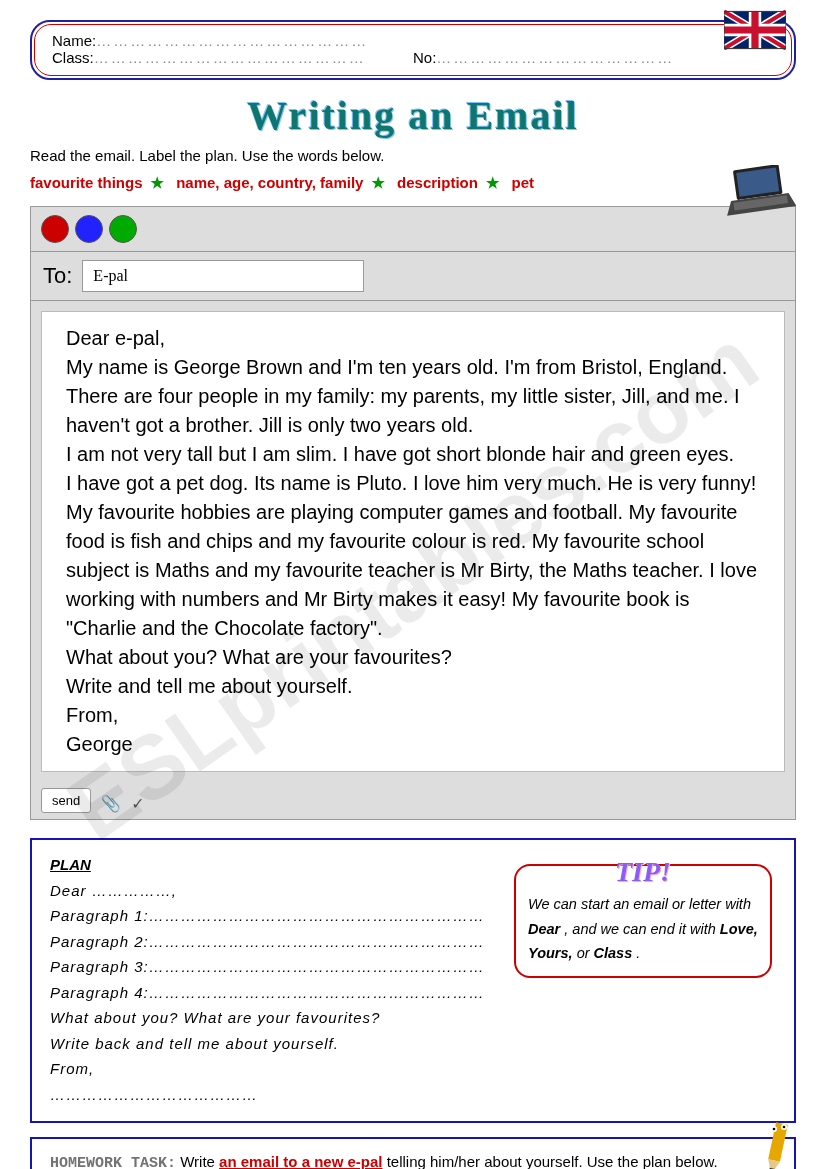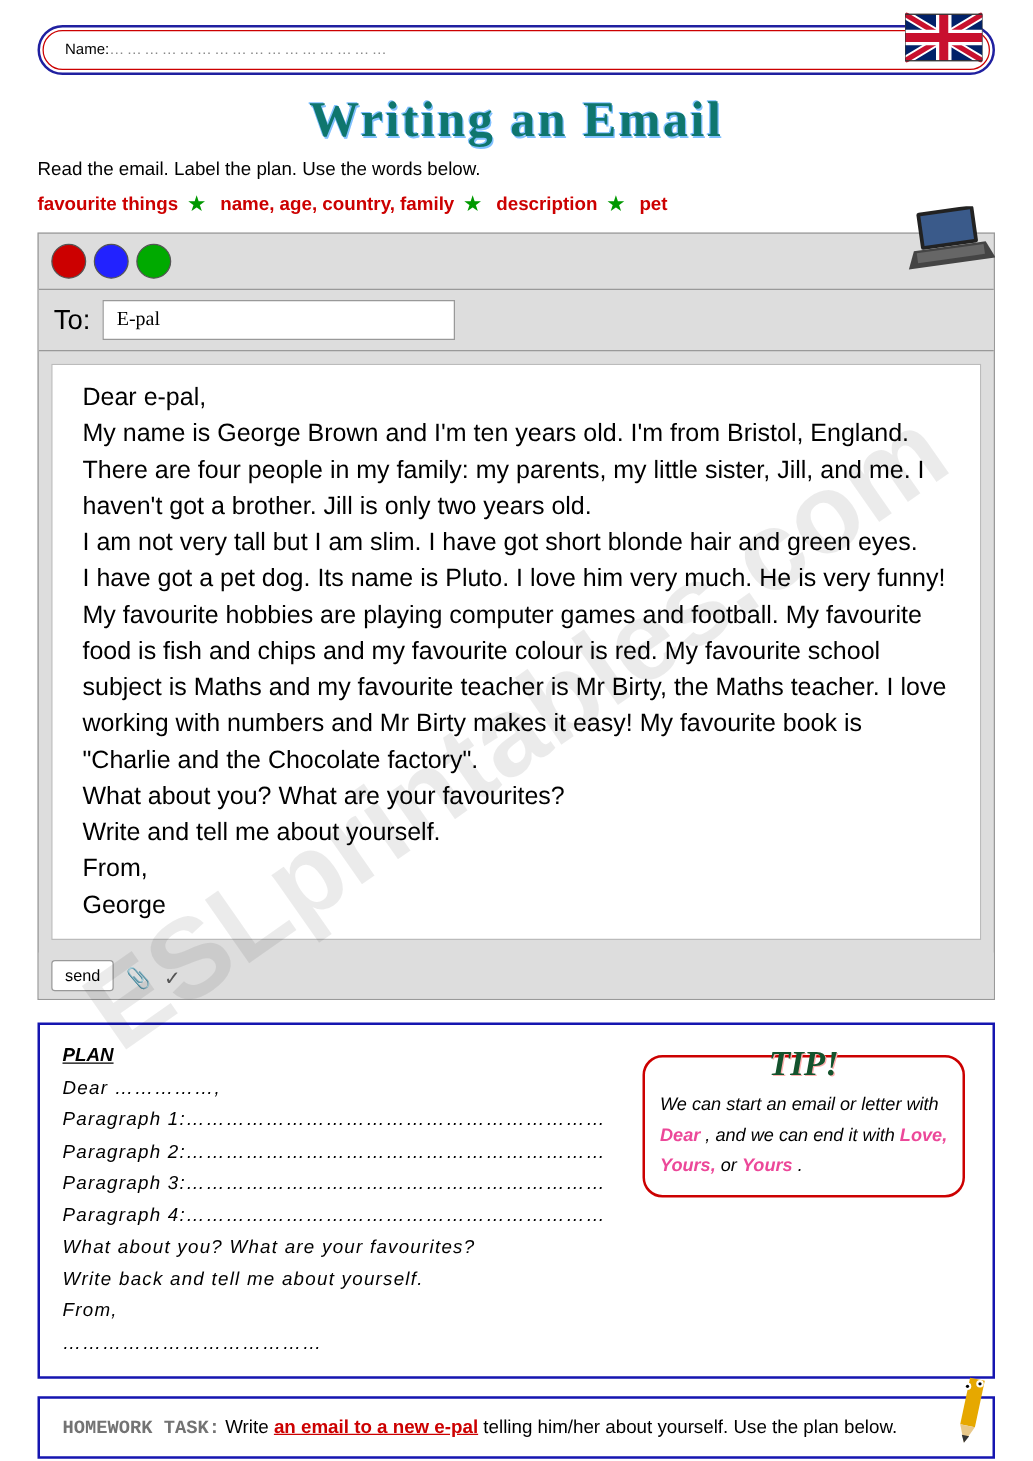--- a/index.html
+++ b/index.html
@@ -1,21 +1,21 @@
 <!DOCTYPE html>
 <html><head>
 <meta charset="utf-8">
 <style>
   body { margin:0; padding:0; background:#fff; font-family:Arial,sans-serif; }
   .page { width:826px; height:1169px; position:relative; padding:20px 30px; box-sizing:border-box; }
   .watermark { position:absolute; top:50%; left:50%; transform:translate(-50%,-50%) rotate(-35deg); font-size:90px; color:rgba(0,0,0,0.08); font-weight:bold; pointer-events:none; white-space:nowrap; z-index:100; }
   
   .header-box { border:2.5px solid #2020a0; border-radius:20px; padding:10px 20px 12px; position:relative; background:#fff; }
   .header-box::before { content:""; position:absolute; inset:2px; border:1px solid #c00; border-radius:17px; pointer-events:none; }
-  .header-row { display:flex; font-size:12px;justify-content:flex-end; }
+  .header-row { display:flex; font-size:15px;justify-content:flex-end; }
   .header-field { flex:1; }
   .dots { letter-spacing:2px; color:#888; }
   .flag { position:absolute; right:8px; top:-12px; width:62px; height:40px; }
   
   .title { text-align:center; margin:12px 0 8px; }
   .title-text { font-family:"Comic Sans MS",cursive; font-size:40px; font-weight:bold; color:#0f766e; letter-spacing:2px; text-shadow:1px 1px 0 #80c0ff, -1px -1px 0 #80c0ff; }
   .laptop { position:absolute; right:30px; top:165px; }
   
   .instruction { font-size:15px; font-weight:normal; margin:8px 0 10px; }
   .word-bank { font-size:15px; font-weight:bold; margin-bottom:14px; }
@@ -33,22 +33,22 @@
   .email-body p { margin:0; }
   .send-row { padding:6px 10px; display:flex; align-items:flex-end; gap:10px; background:#ddd; }
   .send-btn { background:#fff; border:1px solid #999; padding:4px 10px; font-size:13px; border-radius:3px; }
   .clip { font-size:16px; color:#555; }
   
   .plan-box { border:2.5px solid #1515b0; margin-top:18px; padding:12px 18px 14px; position:relative; font-size:15px; line-height:1.7;font-style:italic; }
   .plan-title { font-weight:bold; text-decoration:underline; }
   .plan-dots { letter-spacing:1px; }
   
   .tip-box { position:absolute; right:22px; top:24px; width:230px; border:2px solid #c00; border-radius:16px; padding:26px 12px 10px; font-size:14.5px; background:#fff; }
-  .tip-badge { position:absolute; top:-18px; left:50%; transform:translateX(-50%); font-family:"Comic Sans MS",cursive; font-size:28px; font-weight:bold; color:#14532d; text-shadow:1px 1px 0 #ffb0b0; }
-  .tip-box .g { color:#ec4899; font-weight:bold; }
+  .tip-badge { position:absolute; top:-18px; left:50%; transform:translateX(-50%); font-family:"Comic Sans MS",cursive; font-size:28px; font-weight:bold; color:#8b5cf6; text-shadow:1px 1px 0 #ffb0b0; }
+  .tip-box .g { color:#000000; font-weight:bold; }
   
   .hw-box { border:2.5px solid #1515b0; margin-top:14px; padding:14px 18px; font-size:15px; position:relative; }
   .hw-label { color:#737373; font-weight:bold;font-family:Liberation Mono, monospace; }
   .hw-task { color:#c00; text-decoration:underline; font-weight:bold; }
   .pencil { position:absolute; right:-10px; top:-22px; }
 </style>
 </head>
 <body>
 
 <div class="page">
@@ -58,20 +58,24 @@
     <svg class="flag" viewBox="0 0 60 36">
       <rect width="60" height="36" fill="#012169"></rect>
       <path d="M0,0 L60,36 M60,0 L0,36" stroke="#fff" stroke-width="7"></path>
       <path d="M0,0 L60,36 M60,0 L0,36" stroke="#c8102e" stroke-width="4"></path>
       <path d="M30,0 V36 M0,18 H60" stroke="#fff" stroke-width="12"></path>
       <path d="M30,0 V36 M0,18 H60" stroke="#c8102e" stroke-width="7"></path>
       <rect width="60" height="36" fill="none" stroke="#333" stroke-width="1"></rect>
     </svg>
     <div class="header-row">
       <div class="header-field"><span>Name:</span><span class="dots">…………………………………………</span></div>
+    </div>
+    <div class="header-row">
+      <div class="header-field"><span>Class:</span><span class="dots">…………………………………………</span></div>
+      <div class="header-field"><span>No:</span><span class="dots">……………………………………</span></div>
     </div>
   </div>
 
   <div class="title">
     <span class="title-text">Writing an Email</span>
   </div>
   <svg class="laptop" width="74" height="52" viewBox="0 0 74 52">
     <g transform="rotate(-8 37 26)">
     <rect x="14" y="2" width="46" height="30" rx="2" fill="#222"></rect>
     <rect x="17" y="5" width="40" height="24" fill="#3a5a8a"></rect>
@@ -128,21 +132,21 @@
     <div class="plan-dots">From,</div>
     <div class="plan-dots">…………………………………</div>
 
     <div class="tip-box">
       <div class="tip-badge">TIP!</div>
       <span>We can start an email or letter with </span>
       <span class="g">Dear</span>
       <span>, and we can end it with </span>
       <span class="g">Love, Yours,</span>
       <span> or </span>
-      <span class="g">Yours</span>
+      <span class="g">Class</span>
       <span>.</span>
     </div>
   </div>
 
   <div class="hw-box">
     <svg class="pencil" width="50" height="64" viewBox="0 0 50 64">
       <rect x="18" y="6" width="12" height="38" fill="#e6a800" transform="rotate(12 24 25)"></rect>
       <polygon points="18,44 30,44 24,58" fill="#e8c88a" transform="rotate(12 24 25)"></polygon>
       <polygon points="21,52 27,52 24,58" fill="#333" transform="rotate(12 24 25)"></polygon>
       <circle cx="20" cy="12" r="3" fill="#fff"></circle>

